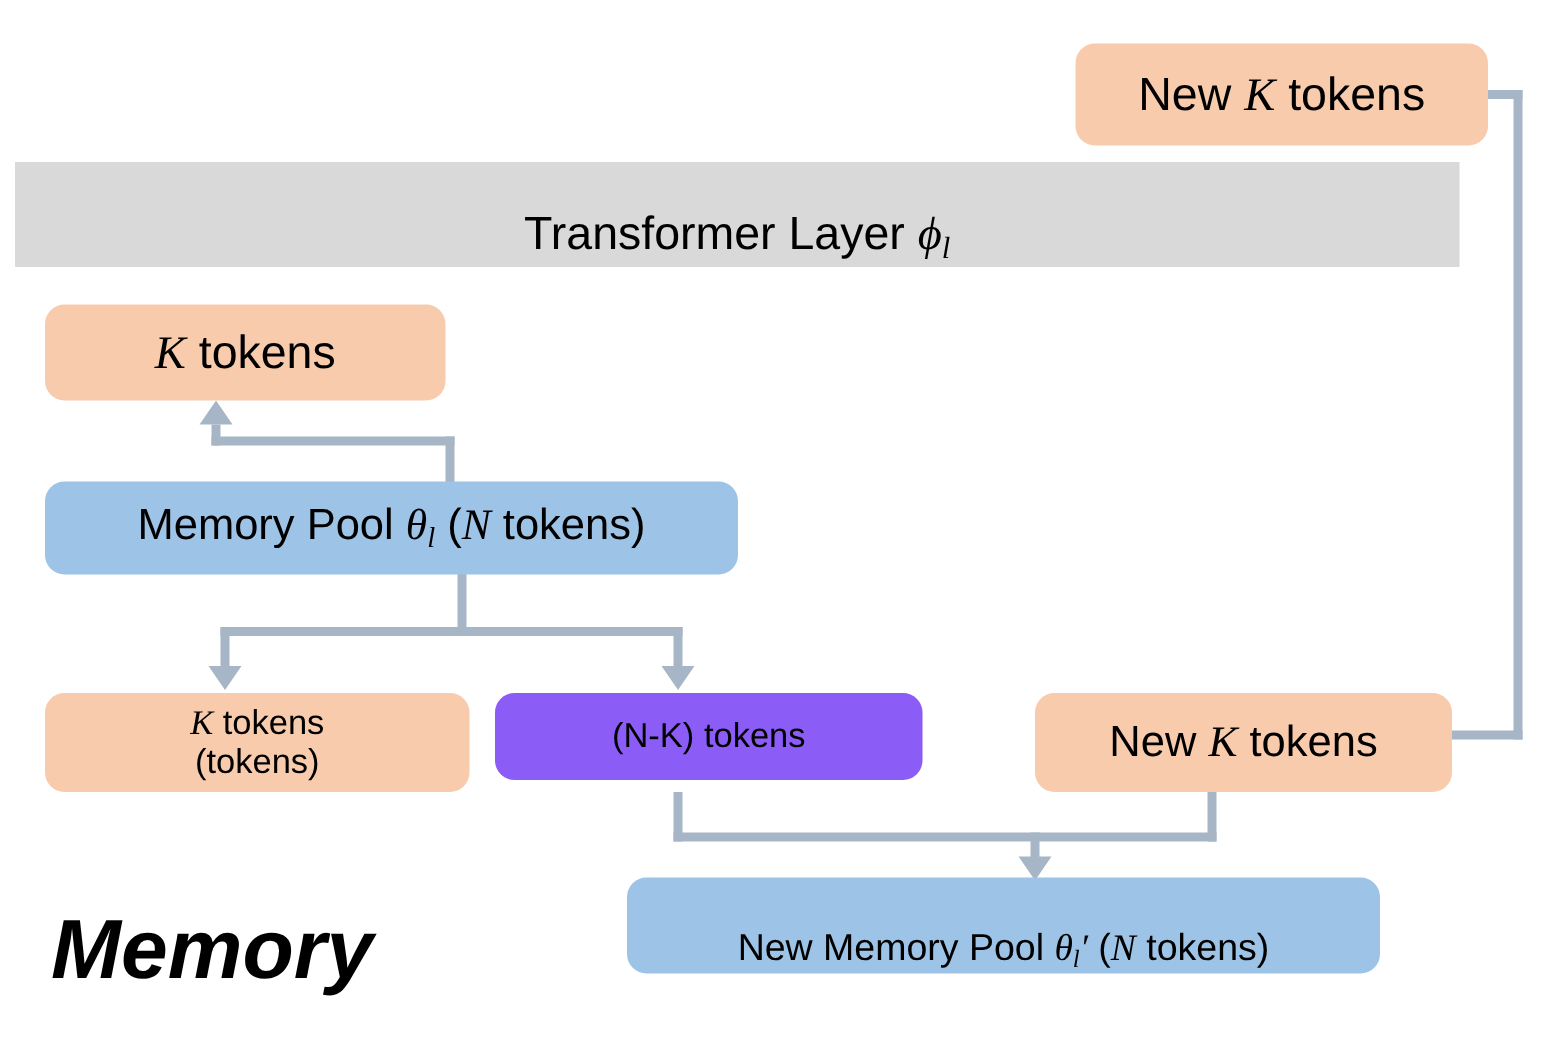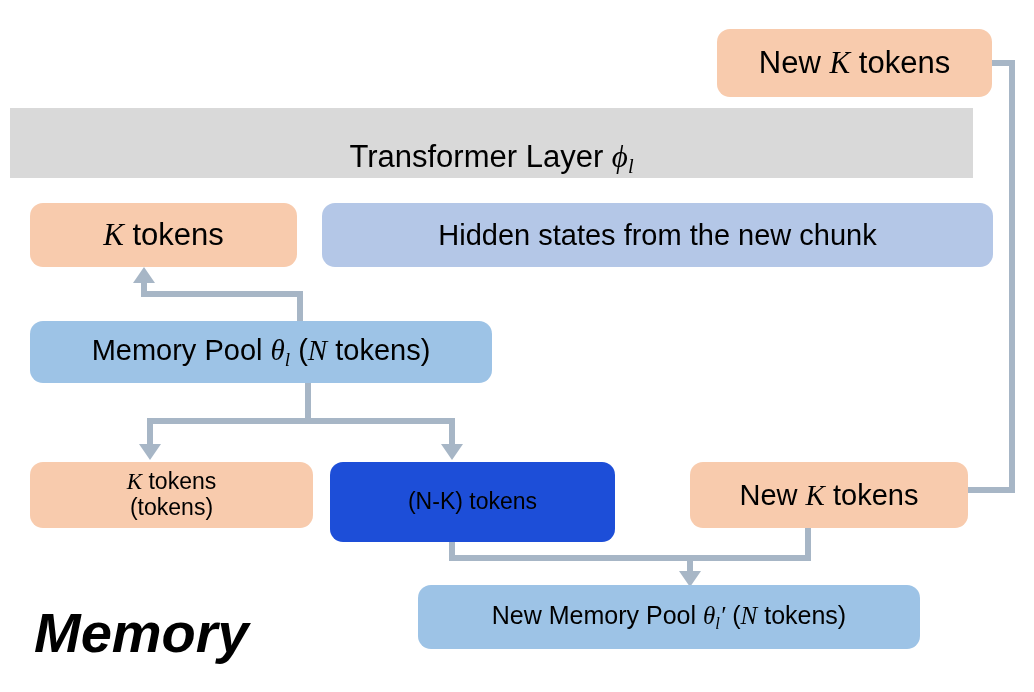--- a/index.html
+++ b/index.html
@@ -108,40 +108,37 @@
   </div>
 
   <div class="box sharp" style="left:10px; top:108px; width:963px; height:70px; background:#d9d9d9; font-size:31px;">
     <span><span>Transformer Layer </span><span class="em">ϕ</span><span class="sub">l</span></span>
   </div>
 
   <div class="box rounded" style="left:10px; top:203px; width:267px; height:64px; background:#f8cbad; font-size:31px;">
     <span><span class="em">K</span><span> tokens</span></span>
   </div>
 
-  <div class="box rounded" style="left:302px; top:203px; width:671px; height:64px; background:#b4c7e7; font-size:29px;">
-    <span>Hidden states from the new chunk</span>
-  </div>
 
   <div class="box rounded" style="left:10px; top:321px; width:462px; height:62px; background:#9dc3e6; font-size:29px;">
     <span><span>Memory Pool </span><span class="em">θ</span><span class="sub">l</span><span> (</span><span class="em">N</span><span> tokens)</span></span>
   </div>
 
   <div class="box rounded" style="left:10px; top:462px; width:283px; height:66px; background:#f8cbad; font-size:23px; flex-direction:column;">
     <span><span class="em">K</span><span> tokens</span></span>
     <span>(tokens)</span>
   </div>
 
-  <div class="box rounded" style="left:310px; top:462px; width:285px; height:80px; background:#1d4ed8; font-size:23px; flex-direction:column;">
+  <div class="box rounded" style="left:310px; top:462px; width:285px; height:58px; background:#8b5cf6; font-size:23px; flex-direction:column;">
     <span>(N-K) tokens</span>
   </div>
 
   <div class="box rounded" style="left:670px; top:462px; width:278px; height:66px; background:#f8cbad; font-size:29px;">
     <span><span>New </span><span class="em">K</span><span> tokens</span></span>
   </div>
 
-  <div class="box rounded" style="left:398px; top:585px; width:502px; height:64px; background:#9dc3e6; font-size:25px;">
+  <div class="box rounded" style="left:398px; top:585px; width:502px; height:64px; background:#9dc3e6; font-size:25px;align-items:flex-end;">
     <span><span>New Memory Pool </span><span class="em">θ</span><span class="sub">l</span><span class="em">′</span><span> (</span><span class="em">N</span><span> tokens)</span></span>
   </div>
 
   <div id="update-label" style="left:34px; top:600px; font-size:56px;">Memory</div>
 
 </div>
 
 </body></html>

